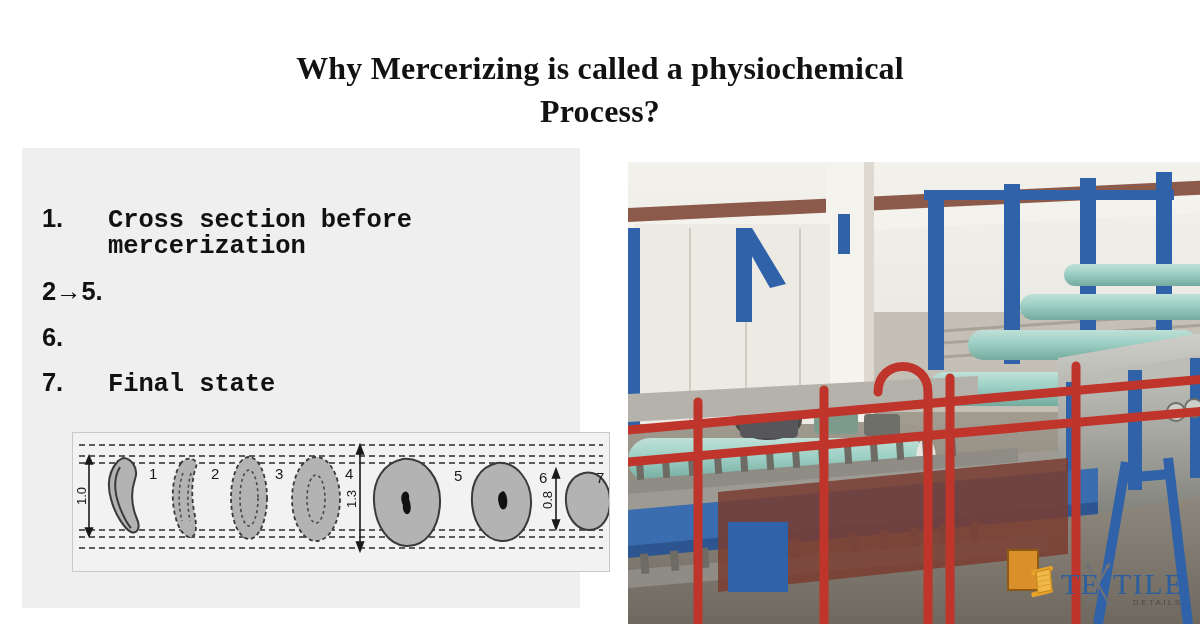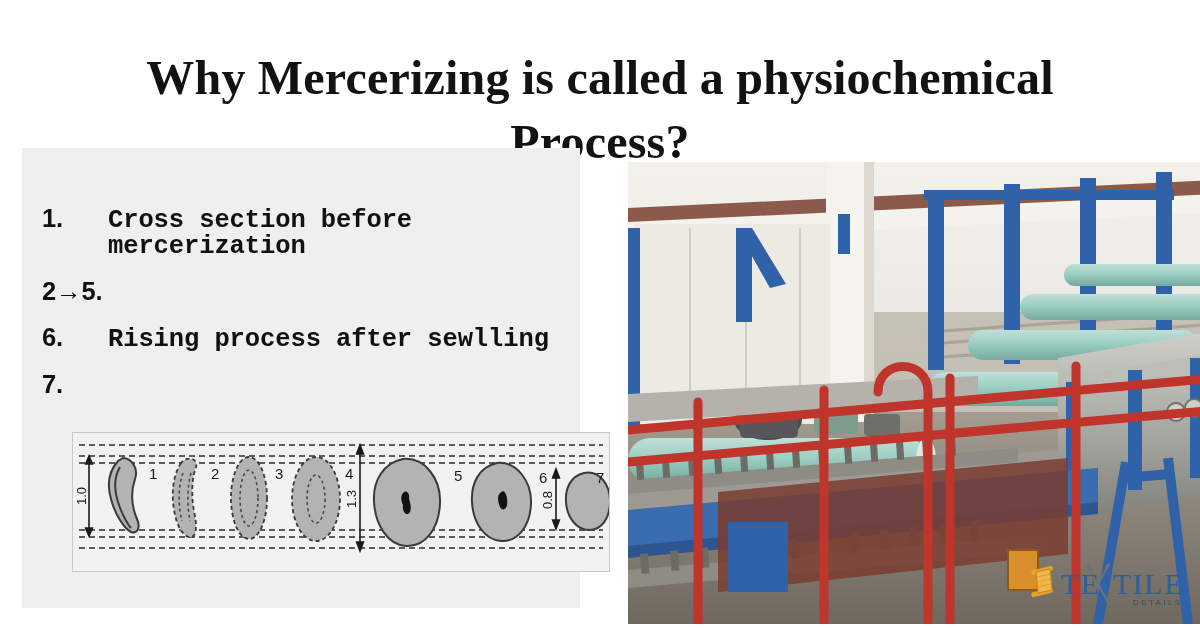--- a/index.html
+++ b/index.html
@@ -12,25 +12,25 @@
     height: 628px;
     position: relative;
     overflow: hidden;
     font-family: "Liberation Sans", sans-serif;
   }
 
   
   #page-title {
     position: absolute;
     left: 0;
-    top: 14px;
+    top: 26px;
     width: 1200px;
     text-align: center;
     font-family: "Liberation Serif", "DejaVu Serif", serif;
-    font-size: 48px;
+    font-size: 32px;
     line-height: 1.32;
     color: #121212;
     letter-spacing: 0.2px;
     white-space: pre-line;
   }
 
   
   #left-panel {
     position: absolute;
     left: 22px;
@@ -114,25 +114,25 @@
       <span class="step-num">1.</span>
       <span class="step-text">Cross section before mercerization</span>
     </div>
 
     <div class="step-row">
       <span class="step-num wide">2→5.</span>
     </div>
 
     <div class="step-row">
       <span class="step-num">6.</span>
-      <span class="step-text">Rising process after sewlling</span>
     </div>
 
     <div class="step-row">
       <span class="step-num">7.</span>
+      <span class="step-text">Final state</span>
     </div>
 
   </div>
 
   <figure id="fiber-diagram">
     <svg width="536" height="138" viewBox="0 0 536 138" xmlns="http://www.w3.org/2000/svg">
       <rect x="0" y="0" width="536" height="138" fill="#f2f2f2"></rect>
 
       <g stroke="#2b2b2b" stroke-width="1.5" stroke-dasharray="6 4" fill="none">
         <line x1="6" y1="12" x2="530" y2="12"></line>

